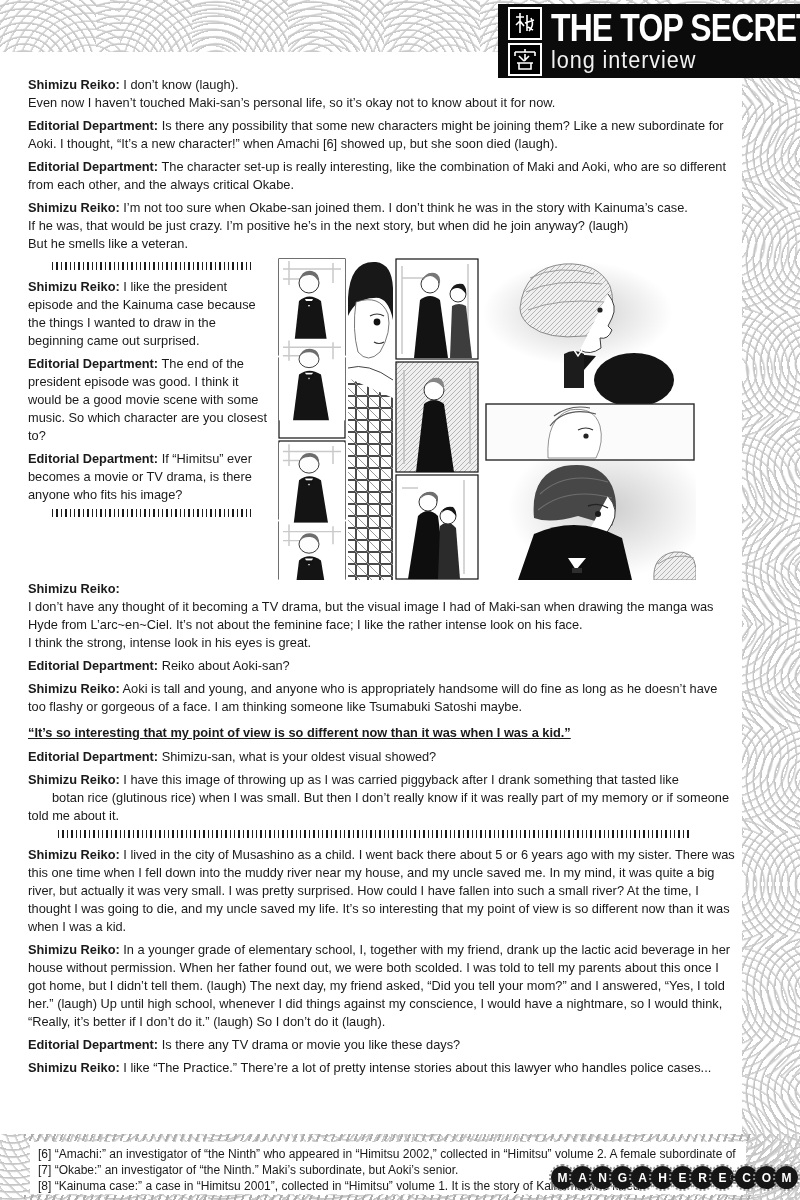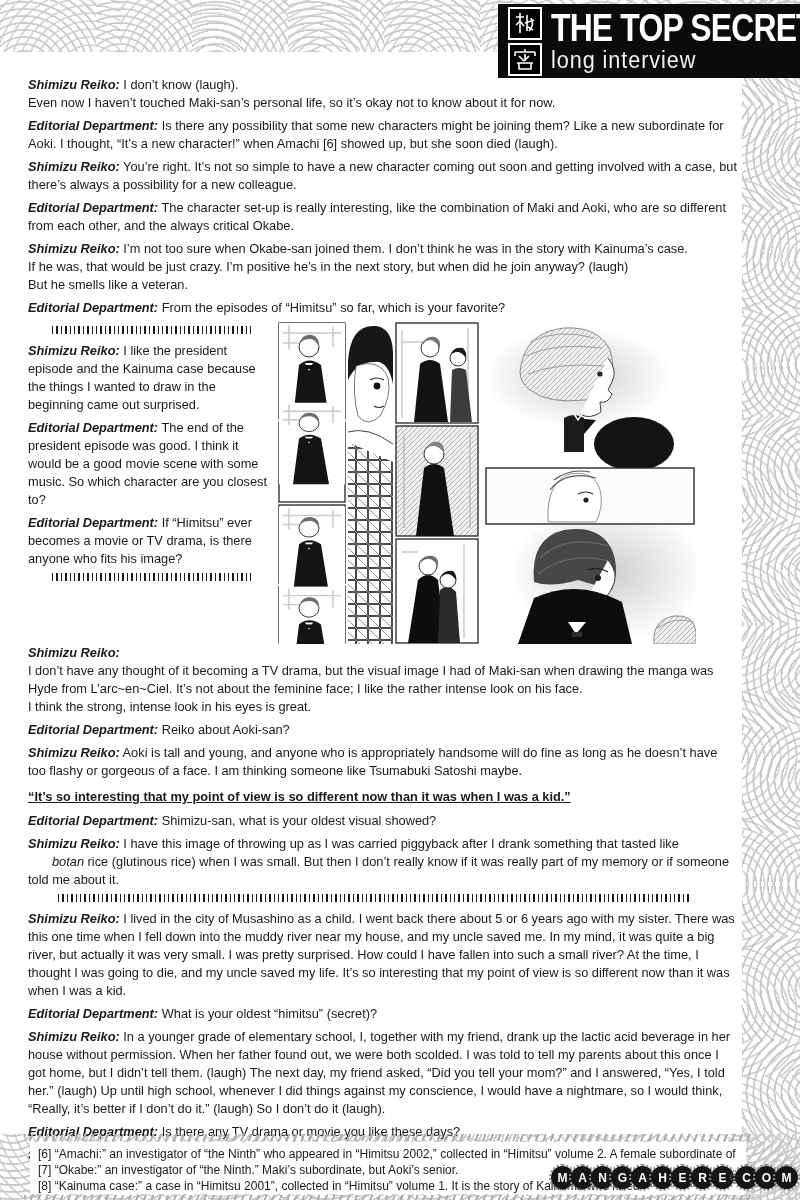--- a/index.html
+++ b/index.html
@@ -32,31 +32,31 @@
   .kanji-box{width:30px;height:29px;border:2px solid #fff;background:#000;
     display:flex;align-items:center;justify-content:center;}
   .title-col{display:flex;flex-direction:column;justify-content:center;min-width:0;}
   .main-title{color:#fff;font-weight:bold;font-size:38px;line-height:0.95;letter-spacing:-1px;
     transform:scaleX(.84);transform-origin:left center;white-space:nowrap;}
   .sub-title{color:#f2f2f2;font-size:23px;line-height:1;margin-top:2px;letter-spacing:1px;
     transform:scaleX(.94);transform-origin:left center;white-space:nowrap;}
   
   .content{position:absolute;left:28px;top:76px;width:710px;font-size:12.8px;line-height:18px;z-index:2;}
   .para{margin:0 0 5px 0;}
-  .para b{font-weight:bold;font-style:italic;}
+  .para b{font-weight:bold;}
   .para .txt{white-space:pre-line;}
   .pull-quote{font-weight:bold;margin:8px 0 6px 0;text-decoration:underline;}
   .ticks{height:8px;margin:4px 0 8px 24px;
     background:repeating-linear-gradient(90deg,#1c1c1c 0 1.4px,transparent 1.4px 4.4px);}
   .ticks-short{width:200px;}
   .ticks-long{width:634px;margin-left:30px;}
   .columns{display:flex;align-items:flex-start;}
   .left-col{width:242px;flex:0 0 242px;}
   .art-wrap{width:418px;height:322px;margin-left:8px;flex:0 0 418px;}
-  .em{font-style:italic;margin-left:24px;}
+  .em{margin-left:24px;}
   
   .footer{position:absolute;left:30px;top:1142px;width:716px;height:52px;background:#fff;
     box-sizing:border-box;padding:4px 8px;font-size:12px;line-height:16px;z-index:6;}
   .footer::before,.footer::after{content:"";position:absolute;left:-6px;right:-6px;height:7px;
     background:repeating-linear-gradient(112deg,#adadad 0 2px,transparent 2px 7px);}
   .footer::before{top:-8px;}
   .footer::after{bottom:-8px;}
   .footnote{white-space:nowrap;overflow:hidden;}
   
   .logo{position:absolute;right:2px;top:1166px;display:flex;align-items:center;z-index:9;}
@@ -91,26 +91,24 @@
       <div class="main-title">THE TOP SECRET</div>
       <div class="sub-title">long interview</div>
     </div>
   </div>
 
   <div class="content">
 
     <p class="para"><b>Shimizu Reiko:</b><span class="txt"> I don’t know (laugh).
 Even now I haven’t touched Maki-san’s personal life, so it’s okay not to know about it for now.</span></p>
     <p class="para"><b>Editorial Department:</b><span class="txt"> Is there any possibility that some new characters might be joining them? Like a new subordinate for Aoki. I thought, “It’s a new character!” when Amachi [6] showed up, but she soon died (laugh).</span></p>
-    <p class="para"><b>Shimizu Reiko:</b><span class="txt"> You’re right. It’s not so simple to have a new character coming out soon and getting involved with a case, but there’s always a possibility for a new colleague.</span></p>
     <p class="para"><b>Editorial Department:</b><span class="txt"> The character set-up is really interesting, like the combination of Maki and Aoki, who are so different from each other, and the always critical Okabe.</span></p>
     <p class="para"><b>Shimizu Reiko:</b><span class="txt"> I’m not too sure when Okabe-san joined them. I don’t think he was in the story with Kainuma’s case.
 If he was, that would be just crazy. I’m positive he’s in the next story, but when did he join anyway? (laugh)
 But he smells like a veteran.</span></p>
-    <p class="para"><b>Editorial Department:</b><span class="txt"> From the episodes of “Himitsu” so far, which is your favorite?</span></p>
 
     <div class="columns">
       <div class="left-col">
         <div class="ticks ticks-short"></div>
         <p class="para"><b>Shimizu Reiko:</b><span class="txt"> I like the president episode and the Kainuma case because the things I wanted to draw in the beginning came out surprised.</span></p>
         <p class="para"><b>Editorial Department:</b><span class="txt"> The end of the president episode was good. I think it would be a good movie scene with some music. So which character are you closest to?</span></p>
         <p class="para"><b>Editorial Department:</b><span class="txt"> If “Himitsu” ever becomes a movie or TV drama, is there anyone who fits his image?</span></p>
         <div class="ticks ticks-short"></div>
       </div>
 
@@ -239,21 +237,20 @@
     <p class="para"><b>Shimizu Reiko:</b><span class="txt"> Aoki is tall and young, and anyone who is appropriately handsome will do fine as long as he doesn’t have too flashy or gorgeous of a face. I am thinking someone like Tsumabuki Satoshi maybe.</span></p>
 
     <p class="pull-quote">“It’s so interesting that my point of view is so different now than it was when I was a kid.”</p>
 
     <p class="para"><b>Editorial Department:</b><span class="txt"> Shimizu-san, what is your oldest visual showed?</span></p>
     <p class="para"><b>Shimizu Reiko:</b><span class="txt"> I have this image of throwing up as I was carried piggyback after I drank something that tasted like </span><span class="em">botan</span><span class="txt"> rice (glutinous rice) when I was small. But then I don’t really know if it was really part of my memory or if someone told me about it.</span></p>
 
     <div class="ticks ticks-long"></div>
 
     <p class="para"><b>Shimizu Reiko:</b><span class="txt"> I lived in the city of Musashino as a child. I went back there about 5 or 6 years ago with my sister. There was this one time when I fell down into the muddy river near my house, and my uncle saved me. In my mind, it was quite a big river, but actually it was very small. I was pretty surprised. How could I have fallen into such a small river? At the time, I thought I was going to die, and my uncle saved my life. It’s so interesting that my point of view is so different now than it was when I was a kid.</span></p>
-    <p class="para"><b>Editorial Department:</b><span class="txt"> What is your oldest “himitsu” (secret)?</span></p>
     <p class="para"><b>Shimizu Reiko:</b><span class="txt"> In a younger grade of elementary school, I, together with my friend, drank up the lactic acid beverage in her house without permission. When her father found out, we were both scolded. I was told to tell my parents about this once I got home, but I didn’t tell them. (laugh) The next day, my friend asked, “Did you tell your mom?” and I answered, “Yes, I told her.” (laugh) Up until high school, whenever I did things against my conscience, I would have a nightmare, so I would think, “Really, it’s better if I don’t do it.” (laugh) So I don’t do it (laugh).</span></p>
     <p class="para"><b>Editorial Department:</b><span class="txt"> Is there any TV drama or movie you like these days?</span></p>
     <p class="para"><b>Shimizu Reiko:</b><span class="txt"> I like “The Practice.” There’re a lot of pretty intense stories about this lawyer who handles police cases...</span></p>
   </div>
 
   <div class="footer">
     <div class="footnote">[6] “Amachi:” an investigator of “the Ninth” who appeared in “Himitsu 2002,” collected in “Himitsu” volume 2. A female subordinate of Aoki.</div>
     <div class="footnote">[7] “Okabe:” an investigator of “the Ninth.” Maki’s subordinate, but Aoki’s senior.</div>
     <div class="footnote">[8] “Kainuma case:” a case in “Himitsu 2001”, collected in “Himitsu” volume 1. It is the story of Kainuma who killed</div>
   </div>

